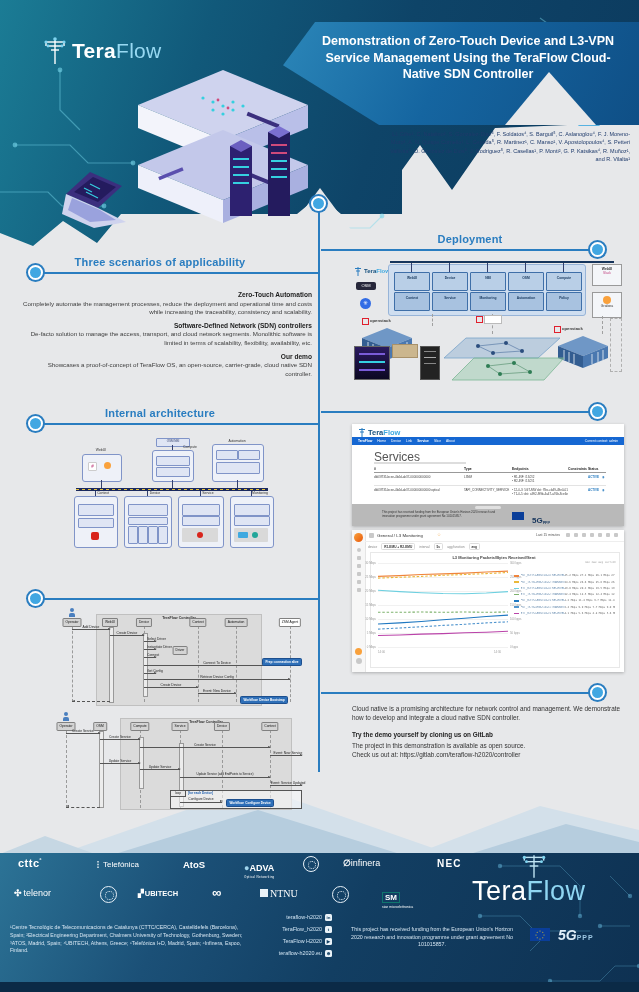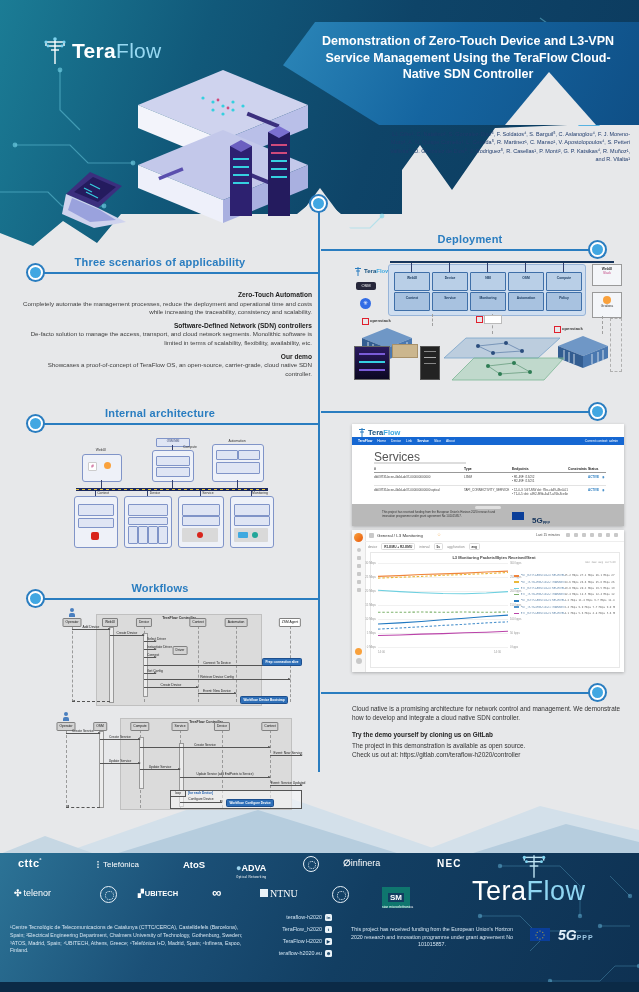--- a/index.html
+++ b/index.html
@@ -294,21 +294,20 @@
 
     <div class="ialab" style="left:200px;top:53px">Monitoring</div>
     <div class="iabox" style="left:170px;top:58px;width:42px;height:50px"></div>
     <div class="mini" style="left:174px;top:66px;width:34px;height:10px"></div>
     <div class="mini" style="left:174px;top:78px;width:34px;height:8px"></div>
     <div class="abs" style="left:174px;top:90px;width:34px;height:14px;background:#d9d9d9;border-radius:1px"></div>
     <div class="abs" style="left:178px;top:94px;width:10px;height:6px;background:#3fa9e0;border-radius:1px"></div>
     <div class="abs" style="left:192px;top:94px;width:6px;height:6px;background:#22a699;border-radius:50%"></div>
   </div>
 
-  <div class="abs sech" style="left:10px;top:582px;width:300px">Workflows</div>
   <div class="abs secline" style="left:40px;top:598px;width:279px"></div>
   <div class="abs node" style="left:28px;top:591px"></div>
 
   <div class="abs" style="left:58px;top:608px;width:252px;height:98px;z-index:4">
     <div class="frame" style="left:38px;top:6px;width:164px;height:90px">
       <div class="frame-lab">TeraFlow Controller</div>
     </div>
     <div class="person-h" style="left:12px;top:0"></div>
       <div class="person-b" style="left:11px;top:4.5px"></div>
     <div class="ll" style="left:14px;top:18px;height:76px"></div>
@@ -715,21 +714,21 @@
         <circle cx="180" cy="60" r="2.2"></circle>
         <circle cx="235" cy="75" r="2.2"></circle>
       <circle cx="330" cy="40" r="2.2"></circle>
         <circle cx="300" cy="70" r="2.2"></circle>
     </g>
   </svg>
 
   <div class="flogo" style="left:18px;top:857px;font-size:11px;font-weight:bold;letter-spacing:.5px"><span>cttc</span><sup style="font-size:5px">º</sup></div>
   <div class="flogo" style="left:94px;top:860px;font-size:8px"><span style="font-weight:bold;margin-right:1px">⋮</span><span>Telefónica</span></div>
   <div class="flogo" style="left:183px;top:859px;font-size:9.5px;font-weight:bold">AtoS</div>
-  <div class="flogo" style="left:236px;top:857px;text-align:left">
+  <div class="flogo" style="left:244px;top:857px;text-align:left">
     <span style="font-size:9px;font-weight:bold"><span style="color:#9fd4ec">●</span><span>ADVA</span></span>
     <div style="font-size:3px;letter-spacing:.3px">Optical Networking</div>
   </div>
   <div class="seal" style="left:303px;top:856px;width:14px;height:14px"></div>
   <div class="flogo" style="left:343px;top:858px;font-size:9px"><span style="font-weight:bold">∅</span><span>infinera</span></div>
   <div class="flogo" style="left:437px;top:858px;font-size:10px;font-weight:bold;letter-spacing:1.2px">NEC</div>
 
   <svg class="abs" style="left:520px;top:853px;width:28px;height:26px;z-index:9" viewBox="0 0 26 24">
     <g stroke="#bfe4f4" stroke-width="1.3" fill="none">
         <path d="M13 2v21"></path>
@@ -750,21 +749,21 @@
     <span class="a">Tera</span><span class="b">Flow</span>
   </div>
 
   <div class="flogo" style="left:14px;top:888px;font-size:9px"><span style="font-weight:bold;margin-right:2px">✣</span><span>telenor</span></div>
   <div class="seal" style="left:100px;top:886px;width:15px;height:15px"></div>
   <div class="flogo" style="left:138px;top:889px;font-size:7.5px;font-weight:bold"><span style="margin-right:1px">▞</span><span>UBITECH</span></div>
   <div class="flogo" style="left:212px;top:885px;font-size:13px;font-weight:bold">∞</div>
   <div class="flogo" style="left:260px;top:888px;font-size:10px;font-family:'Liberation Serif',serif"><span style="display:inline-block;width:8px;height:8px;background:#e9f2f8;margin-right:2px"></span><span>NTNU</span></div>
   <div class="seal" style="left:332px;top:886px;width:15px;height:15px"></div>
   <div class="flogo" style="left:382px;top:886px">
-    <span style="font-size:8px;font-weight:bold;border:6px solid #0f766e;padding:0 2px">SM</span>
+    <span style="font-size:8px;font-weight:bold;border:1px solid #0f766e;padding:0 2px">SM</span>
     <div style="font-size:3.4px;margin-top:1px">siae microelettronica</div>
   </div>
 
   <div class="abs affil">¹Centre Tecnològic de Telecomunicacions de Catalunya (CTTC/CERCA), Castelldefels (Barcelona), Spain; ²Electrical Engineering Department, Chalmers University of Technology, Gothenburg, Sweden; ³ATOS, Madrid, Spain; ⁴UBITECH, Athens, Greece; ⁵Telefónica I+D, Madrid, Spain; ⁶Infinera, Espoo, Finland.</div>
 
   <div class="abs social">
     <div class="social-row">
         <span class="social-lbl">teraflow-h2020</span>
         <span class="sic">in</span>
       </div>

